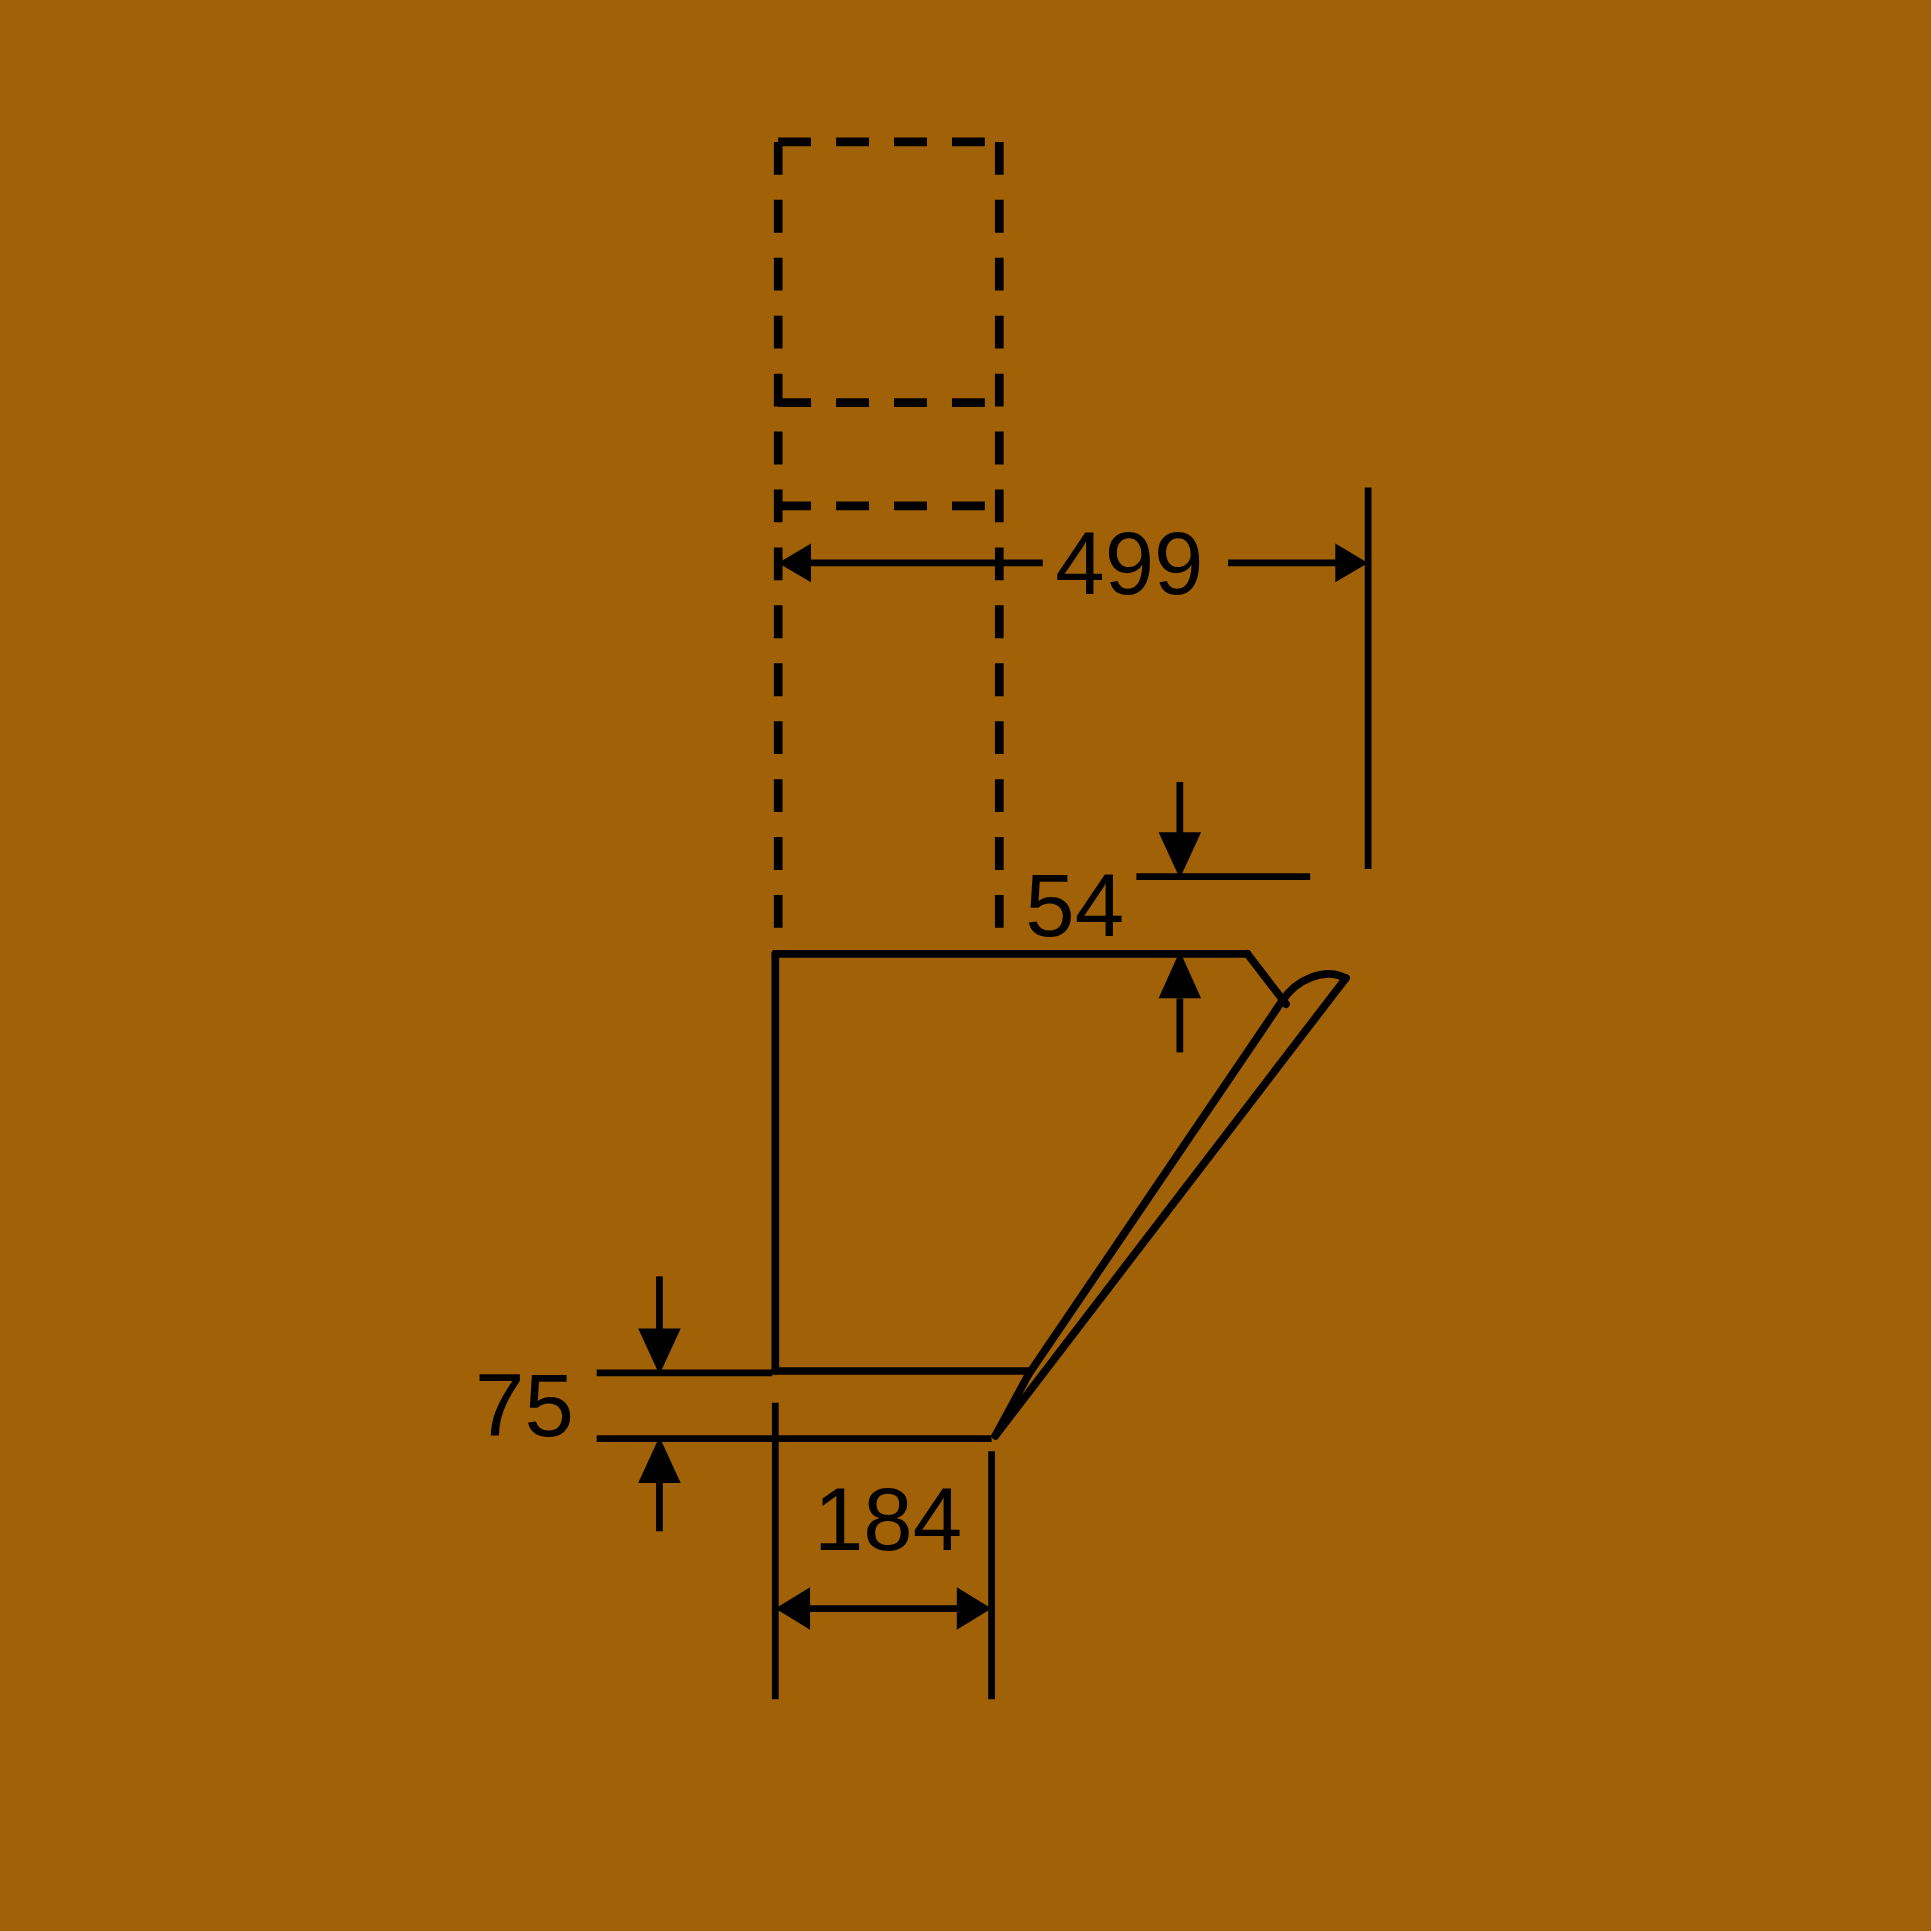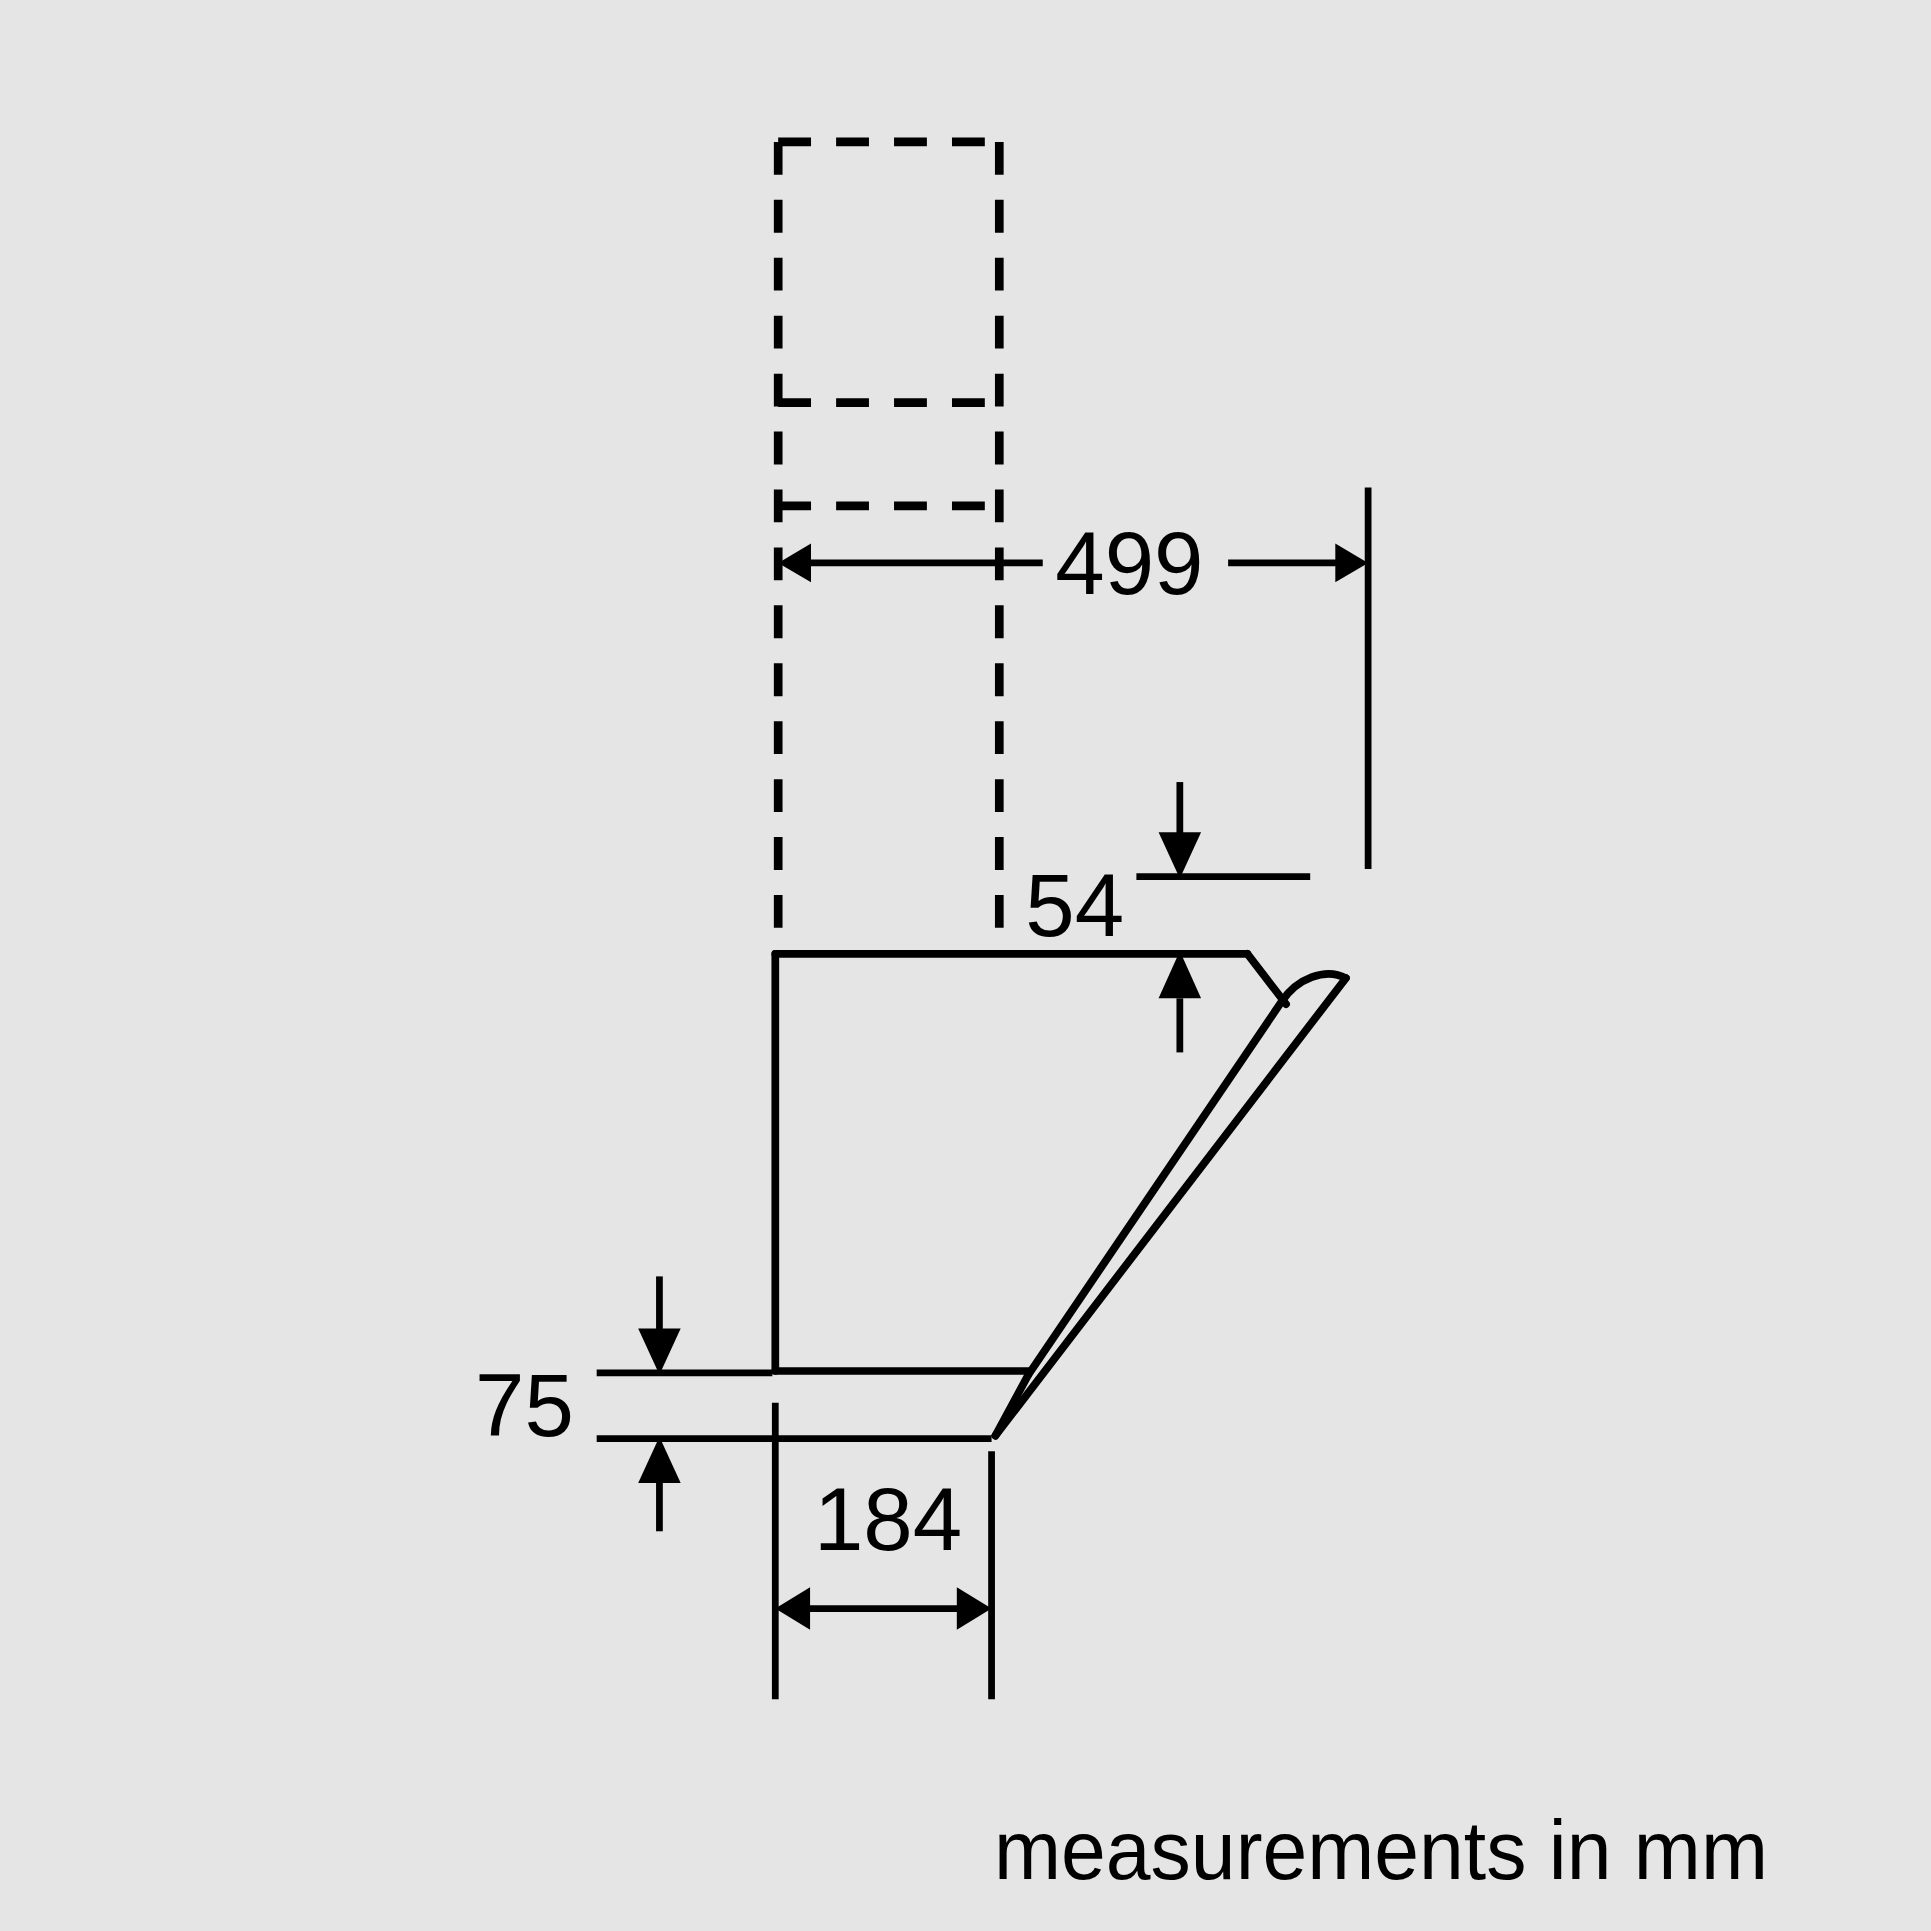--- a/index.html
+++ b/index.html
@@ -10,21 +10,21 @@
   body {
     width: 1931px;
     height: 1931px;
     font-family: "Liberation Sans", sans-serif;
     overflow: hidden;
   }
   #drawing-root {
     position: relative;
     width: 1931px;
     height: 1931px;
-    background: #e5e5e5;
+    background: #a16207;
   }
   svg#technical-drawing {
     display: block;
     width: 1931px;
     height: 1931px;
   }
   .outline-line {
     stroke: #000000;
     stroke-width: 8;
     fill: none;
@@ -178,18 +178,15 @@
       <path class="dim-line" d="M 834 1666 L 1000 1666"></path>
 
       <polygon class="arrow-head" points="803,1666 839,1644 839,1688"></polygon>
 
       <polygon class="arrow-head" points="1027,1666 991,1644 991,1688"></polygon>
       <text class="dim-text" x="843" y="1605" text-anchor="start">184</text>
     </g>
 
   </svg>
 
-  <div id="caption-layer">
-    <div class="caption-inner">measurements in mm</div>
-  </div>
 
 </div>
 
 
 </body></html>

